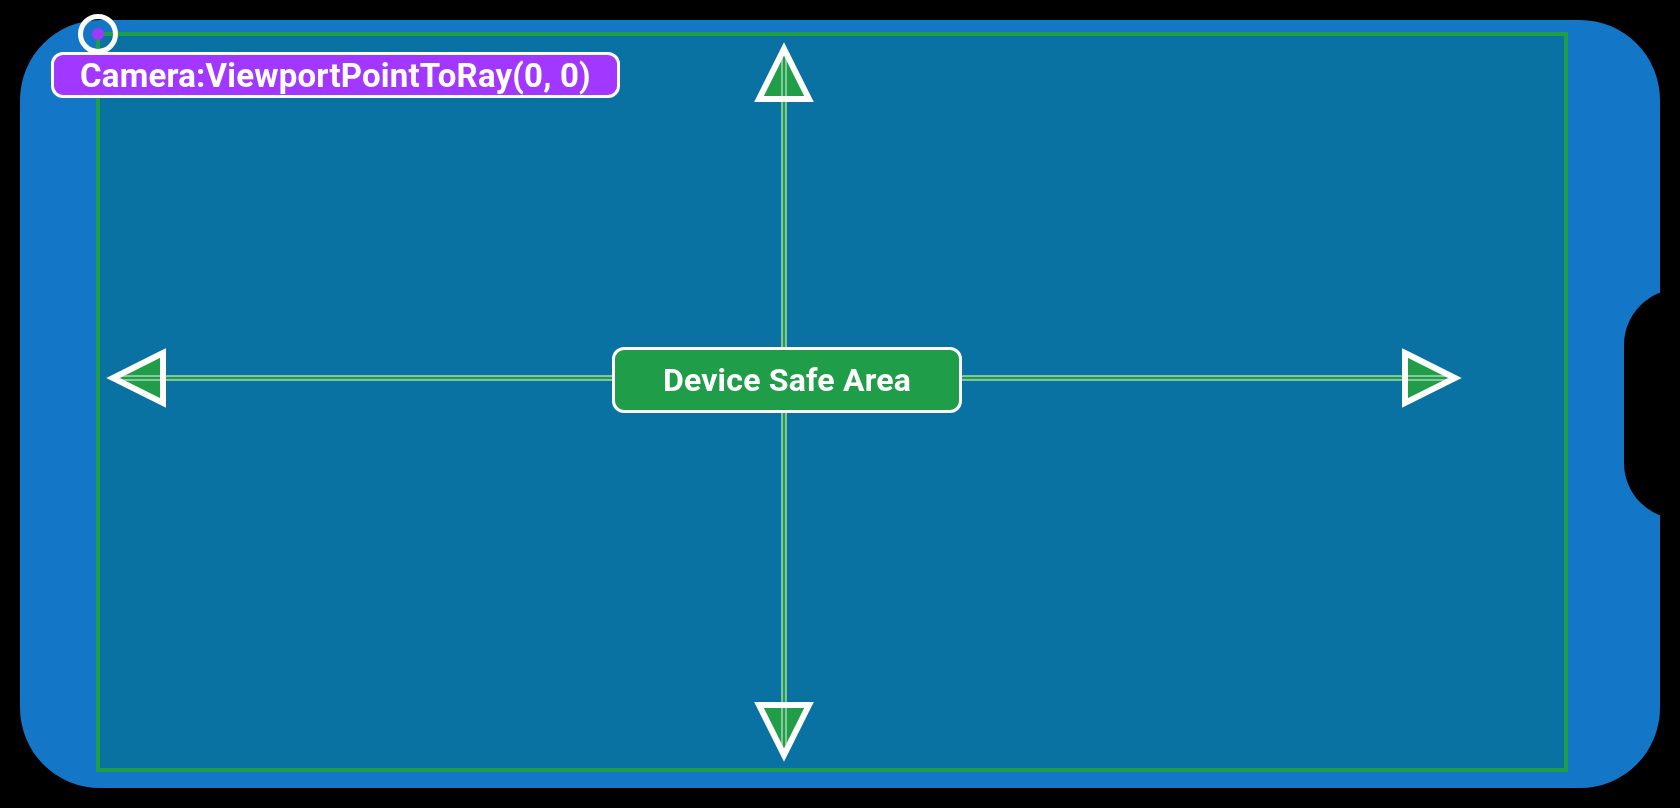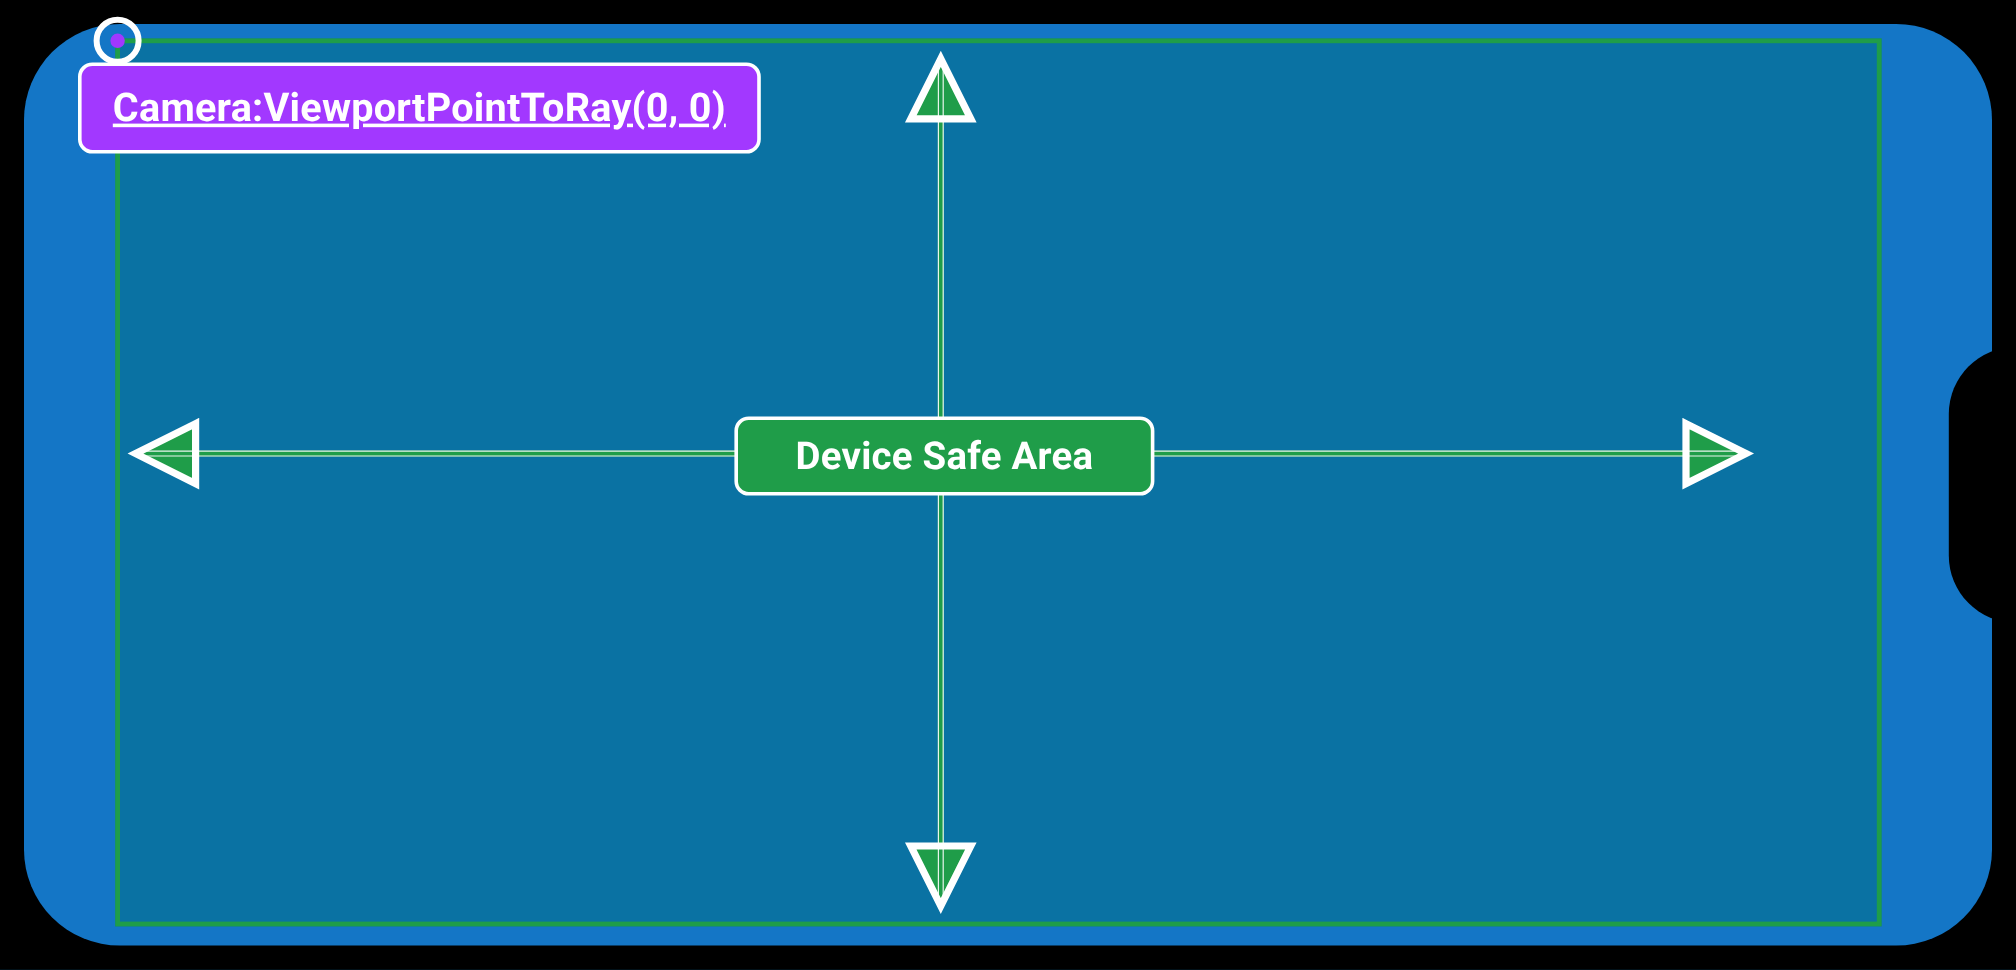--- a/index.html
+++ b/index.html
@@ -82,33 +82,32 @@
   .origin-marker::after {
     content: "";
     width: 12px; height: 12px;
     border-radius: 50%;
     background: #a238ff;
   }
 
   
   .callout {
     position: absolute;
-    left: 65px; top: 52px;
-    height: 76px;
+    left: 51px; top: 52px;
+    height: 46px;
     padding: 0 26px;
     background: #a238ff;
     border: 3px solid #fff;
     border-radius: 12px;
     color: #fff;
     font-weight: 700;
     font-size: 33px;
     display: flex;
     align-items: center;
     letter-spacing: 0.2px;
-    text-decoration: underline;
   }
 </style>
 </head>
 <body>
 
 <div class="stage">
 
   <div class="screen"></div>
 
   <div class="status-pill"></div>

